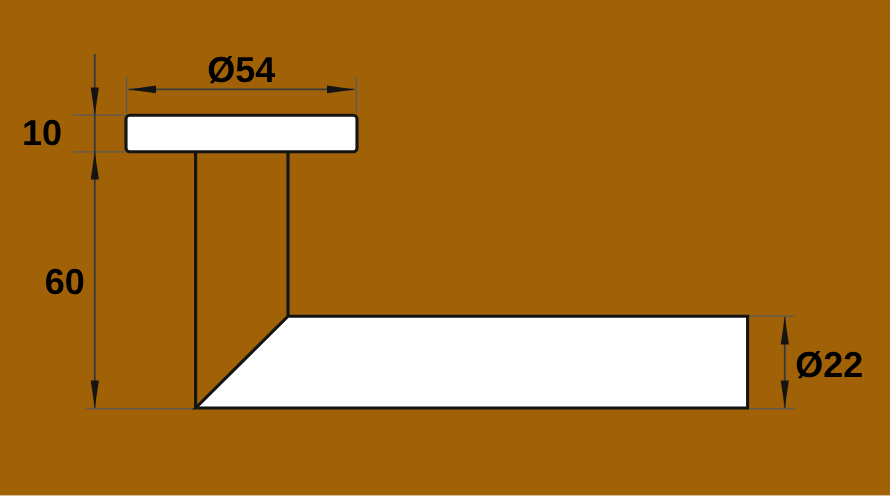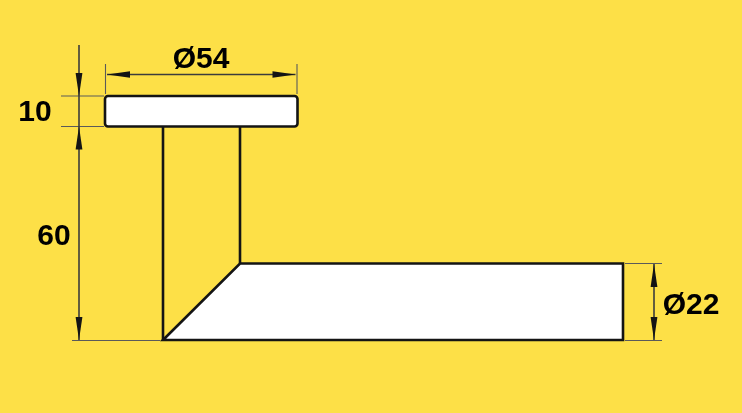--- a/index.html
+++ b/index.html
@@ -4,21 +4,21 @@
 <style>
   html, body {
     margin: 0;
     padding: 0;
     background: #ffffff;
   }
   .canvas {
     position: relative;
     width: 742px;
     height: 413px;
-    background: #fde047;
+    background: #a16207;
     overflow: hidden;
     font-family: "Liberation Sans", sans-serif;
   }
   svg { display: block; }
 
   
   .outline {
     fill: #ffffff;
     stroke: #141414;
     stroke-width: 2.6;

